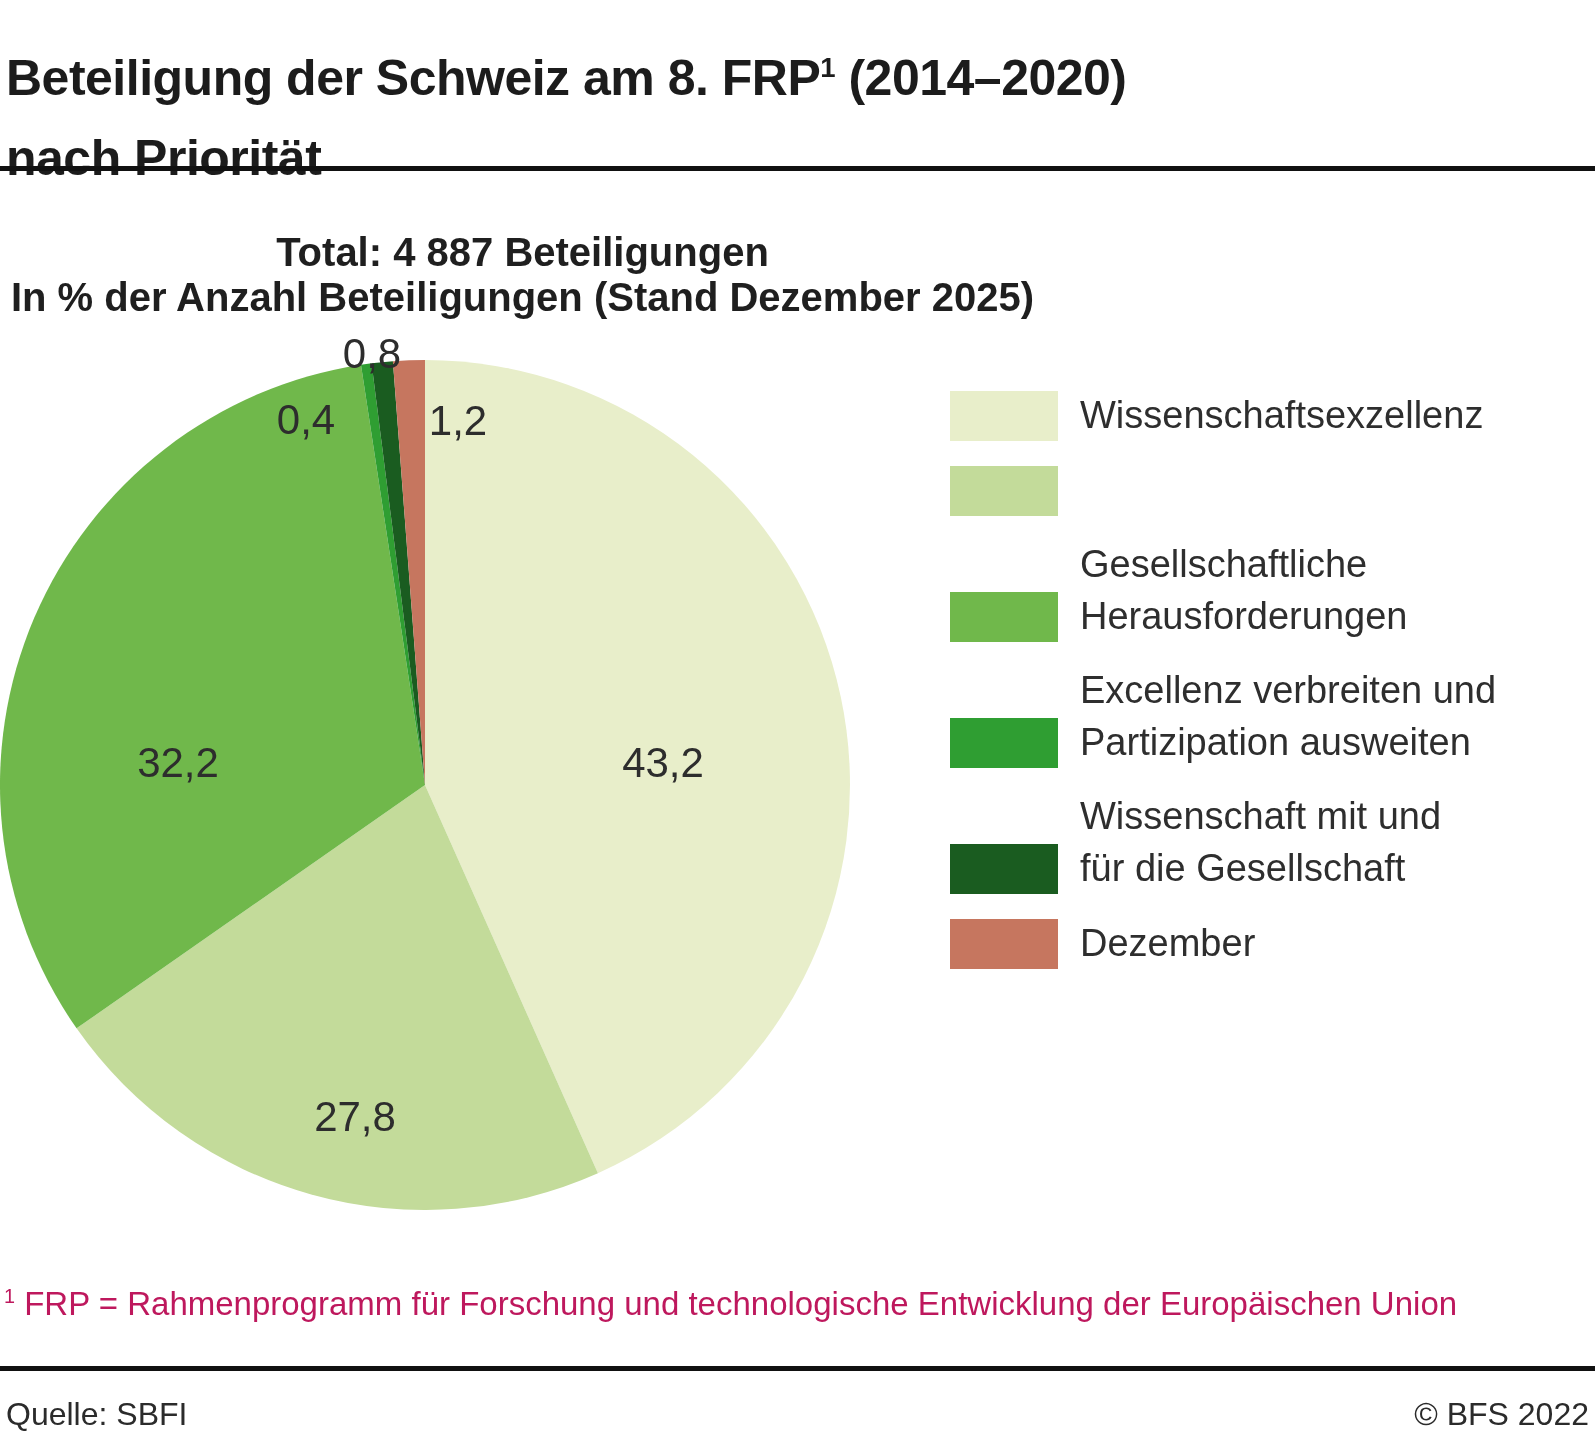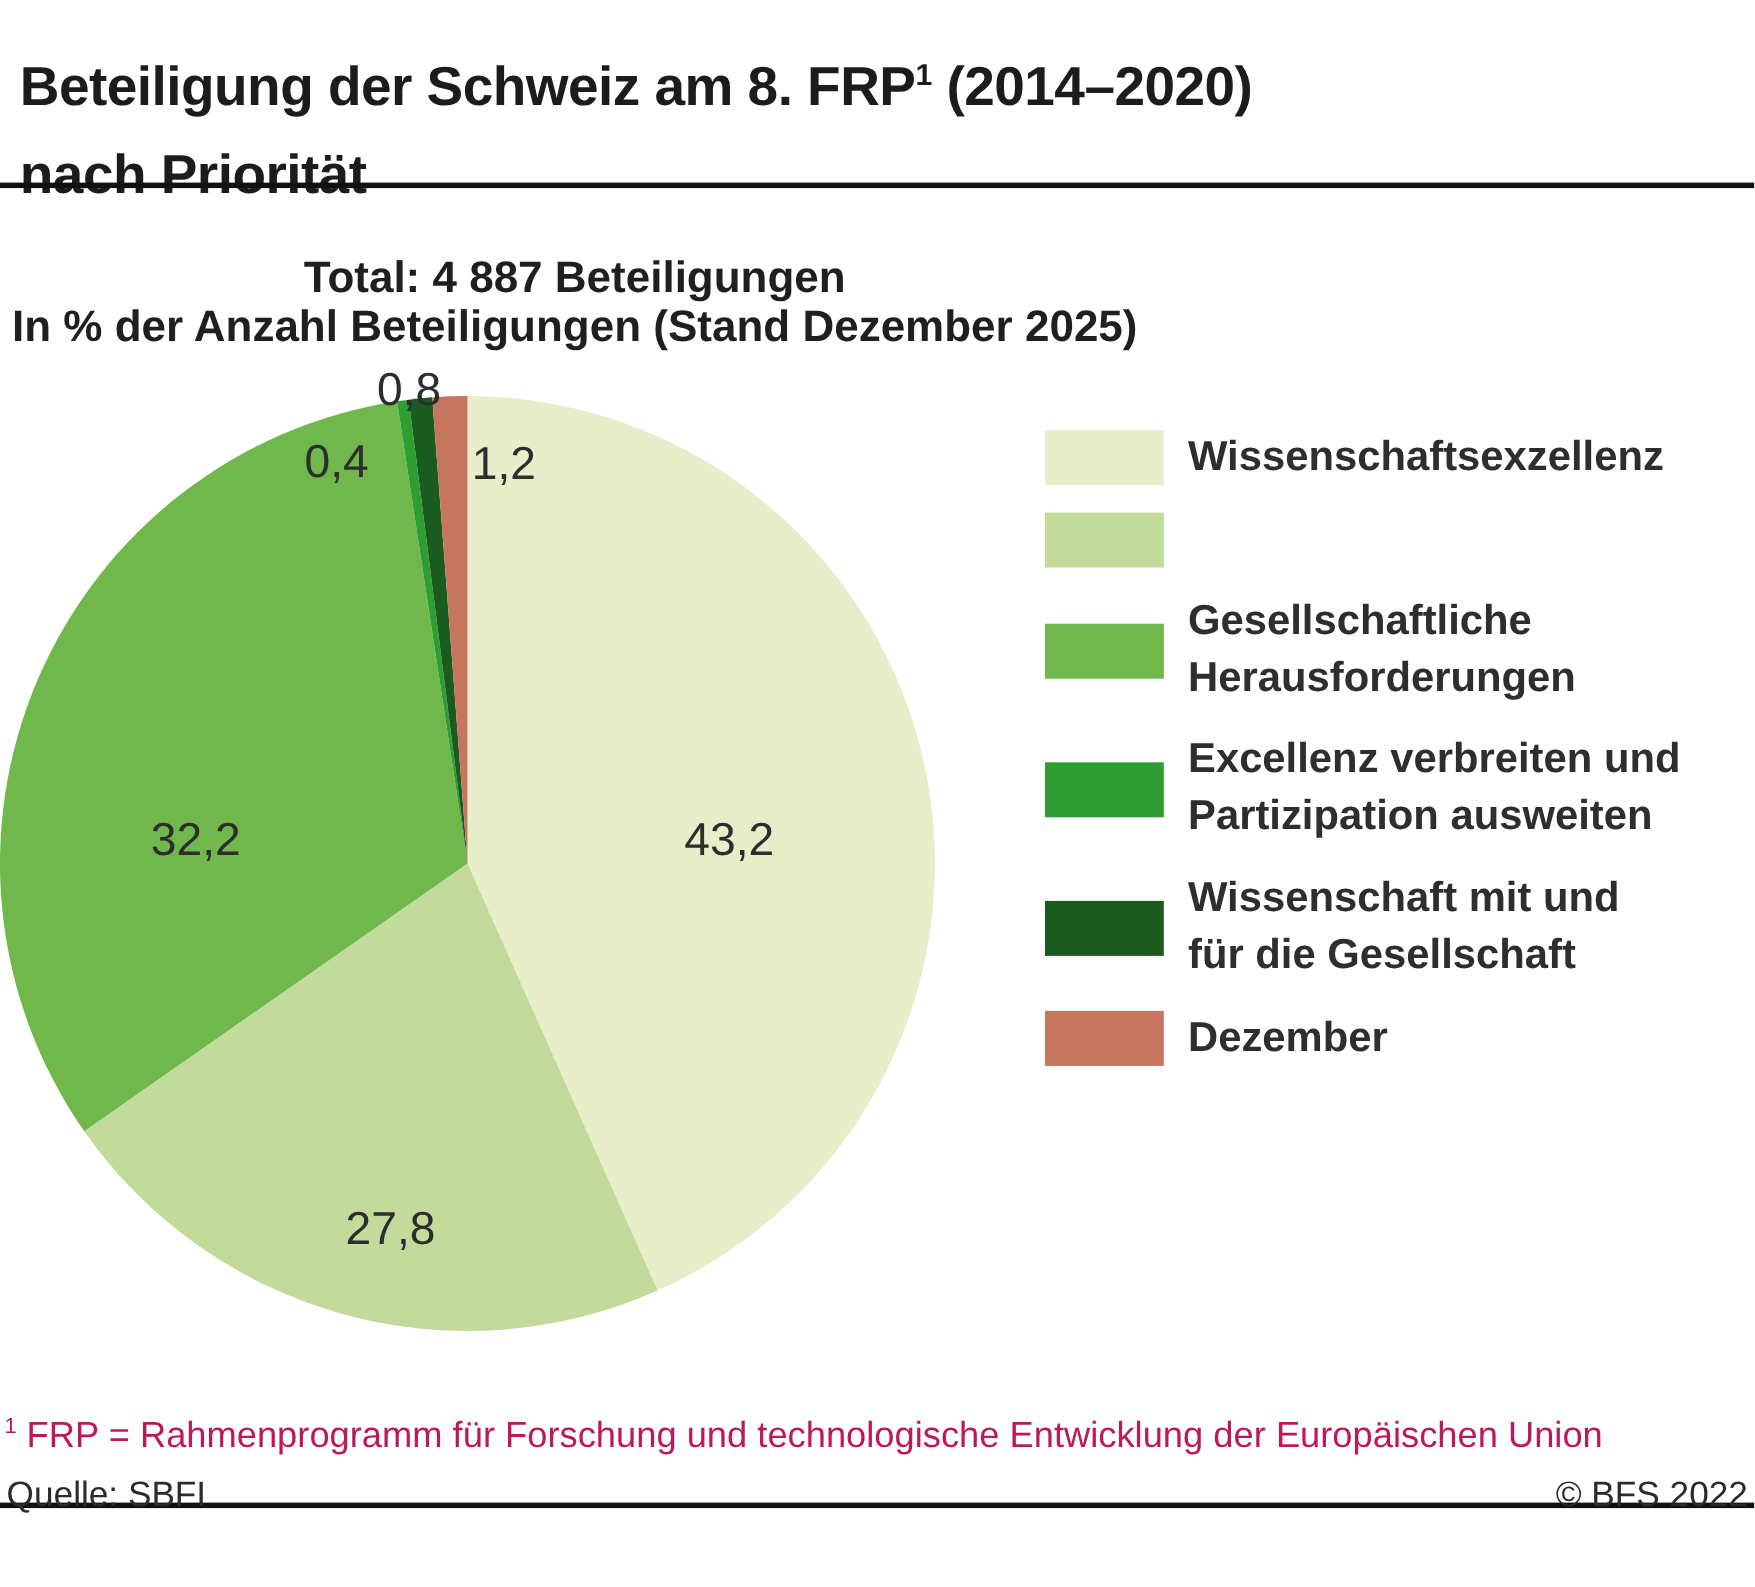--- a/index.html
+++ b/index.html
@@ -7,61 +7,61 @@
     position:relative;
     width:1595px;height:1443px;
     background:#ffffff;
     font-family:"Liberation Sans","DejaVu Sans",sans-serif;
     overflow:hidden;
   }
   
   .title{
     position:absolute;left:6px;top:4px;width:1560px;
     font-size:50px;font-weight:700;color:#1c1c1c;
-    line-height:80px;letter-spacing:-0.5px;margin-left:12px;
+    line-height:80px;letter-spacing:-0.5px;
   }
   .title sup{font-size:55%;line-height:0;}
   .title-rule{
     position:absolute;left:0;top:166px;width:1595px;height:5px;
     background:#111111;
   }
   
   .subtitle{
     position:absolute;left:0;top:230px;width:1045px;
     text-align:center;
     font-size:40px;font-weight:700;color:#1f1f1f;line-height:45px;
   }
   
   #pie-svg{position:absolute;left:0px;top:360px;width:850px;height:850px;}
   .slice-label{
     position:absolute;transform:translate(-50%,-50%);
     font-size:42px;font-weight:400;color:#2d2d2d;white-space:nowrap;
   }
   
   .legend{position:absolute;left:950px;top:388px;width:645px;}
-  .legend-item{display:flex;align-items:center;margin-bottom:22px;font-weight:bold;}
+  .legend-item{display:flex;align-items:flex-end;margin-bottom:22px;}
   .legend-swatch{
     flex:0 0 auto;width:108px;height:50px;margin-right:22px;margin-top:3px;
   }
   .legend-text{
     font-size:38px;line-height:52px;color:#2e2e2e;white-space:pre-line;
   }
   
   .footnote{
     position:absolute;left:4px;top:1282px;width:1580px;
     font-size:33px;color:#be185d;line-height:44px;
   }
   .footnote sup{font-size:60%;line-height:0;}
   
   .footer-rule{
     position:absolute;left:0;top:1366px;width:1595px;height:5px;
     background:#111111;
   }
   .footer{
-    position:absolute;left:6px;top:1340px;width:1583px;
+    position:absolute;left:6px;top:1396px;width:1583px;
     display:flex;justify-content:space-between;
     font-size:32px;color:#2b2b2b;
   }
 </style>
 </head>
 <body>
 
 <div class="page">
 
   <h1 class="title"><span>Beteiligung der Schweiz am 8. FRP</span><sup>1</sup><span> (2014–2020)</span><br>

